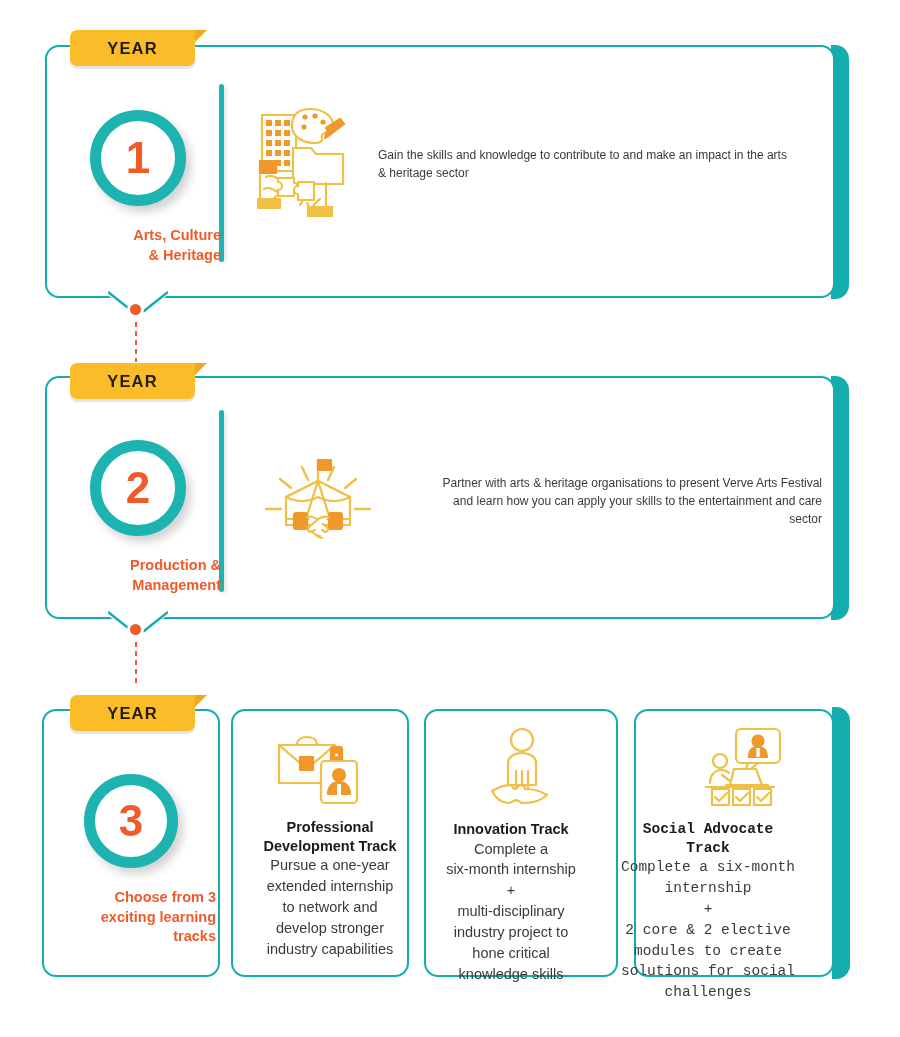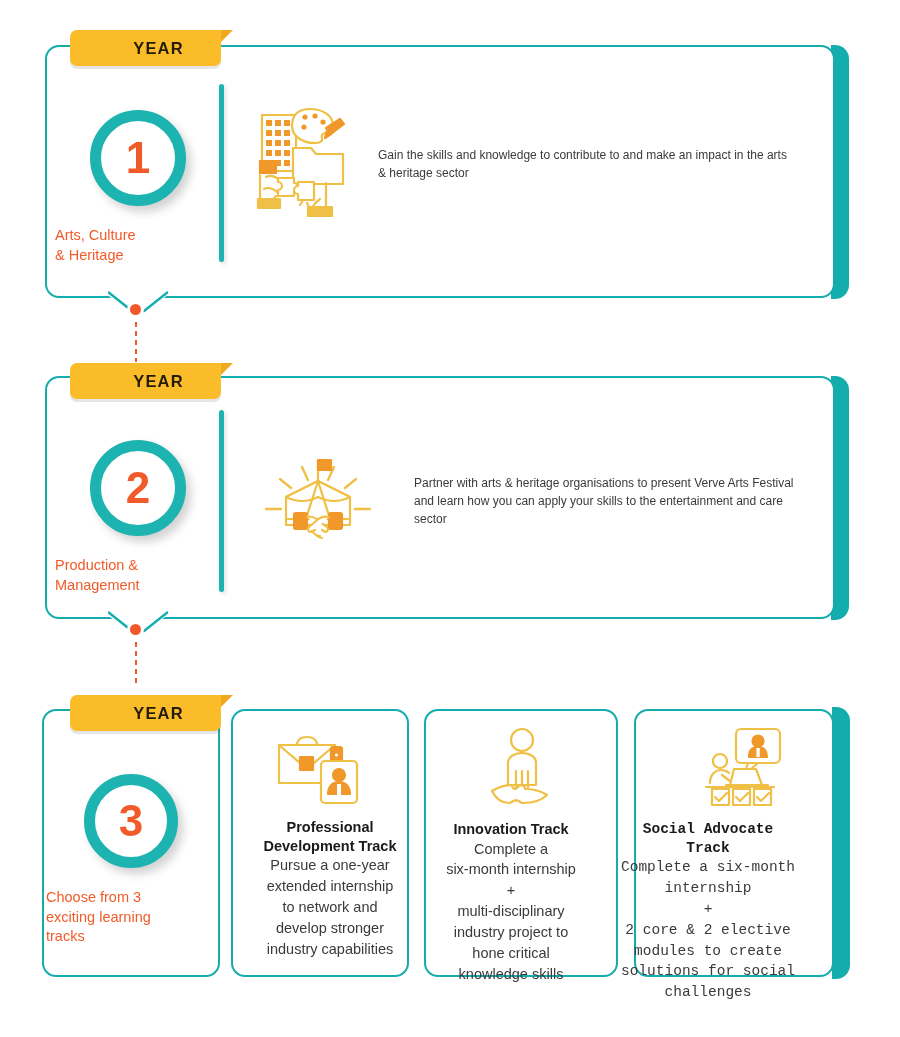--- a/index.html
+++ b/index.html
@@ -41,21 +41,20 @@
     height:36px;
     background:#FBBC2A;
     border-radius:7px 0 7px 7px;
     display:flex;align-items:center;justify-content:center;
     font-weight:bold;
     font-size:16.5px;
     letter-spacing:1.2px;
     color:#241c08;
     z-index:6;
     box-shadow:0 3px 0 rgba(0,0,0,0.10);
-    padding-left:26px;
   }
   .year-badge .fold{
     position:absolute;
     right:-12px;top:0;
     width:0;height:0;
     border-left:12px solid #F0A81E;
     border-bottom:12px solid transparent;
   }
 
   
@@ -67,23 +66,23 @@
     box-sizing:border-box;
     display:flex;align-items:center;justify-content:center;
     color:#F15A29;
     font-weight:bold;
     box-shadow:5px 6px 10px rgba(0,0,0,0.18);
     z-index:4;
   }
 
   .circle-label{
     position:absolute;
-    text-align:left;
+    text-align:right;
     color:#F15A29;
-    font-weight:normal;
+    font-weight:bold;
     font-size:14.5px;
     line-height:1.35;
     z-index:4;
   }
 
   
   .vdiv{
     position:absolute;
     width:5px;
     background:#1CB3B0;
@@ -266,21 +265,21 @@
 
       <rect x="36" y="66" width="13" height="16" rx="2" fill="#F0982A" stroke="#F0982A"></rect>
       <rect x="71" y="66" width="13" height="16" rx="2" fill="#F0982A" stroke="#F0982A"></rect>
       <path d="M49 70c5-1 9 1 12 4l8 6c2 2 1 5-2 5l-3-2" fill="#fff"></path>
       <path d="M71 70c-5-1-10 1-13 4l-7 6c-2 2-1 5 2 5l4-2" fill="#fff"></path>
       <path d="M54 84c2 3 5 5 8 5"></path>
       <path d="M58 88c2 2 4 3 6 3"></path>
     </svg>
   </div>
 
-  <div class="body-text" style="left:414px;top:474px;width:392px;">Partner with arts &amp; heritage organisations to present Verve Arts Festival and learn how you can apply your skills to the entertainment and care sector</div>
+  <div class="body-text" style="left:430px;top:474px;width:392px;text-align:right;">Partner with arts &amp; heritage organisations to present Verve Arts Festival and learn how you can apply your skills to the entertainment and care sector</div>
 
   <div class="connector" style="left:108px;top:610px;width:60px;height:80px;">
     <svg width="60" height="26" viewBox="0 0 60 26" style="position:absolute;left:0;top:0;">
       <path d="M0 2 L22 20 L34 20 L60 2" fill="#ffffff" stroke="#ffffff" stroke-width="5"></path>
       <path d="M0 2 L24 21 L36 21 L60 2" fill="none" stroke="#14ADAE" stroke-width="2.5" stroke-linejoin="round"></path>
     </svg>
     <div class="conn-dot" style="left:22px;top:14px;"></div>
     <div class="dotline" style="left:25.5px;top:30px;height:44px;"></div>
   </div>
 

